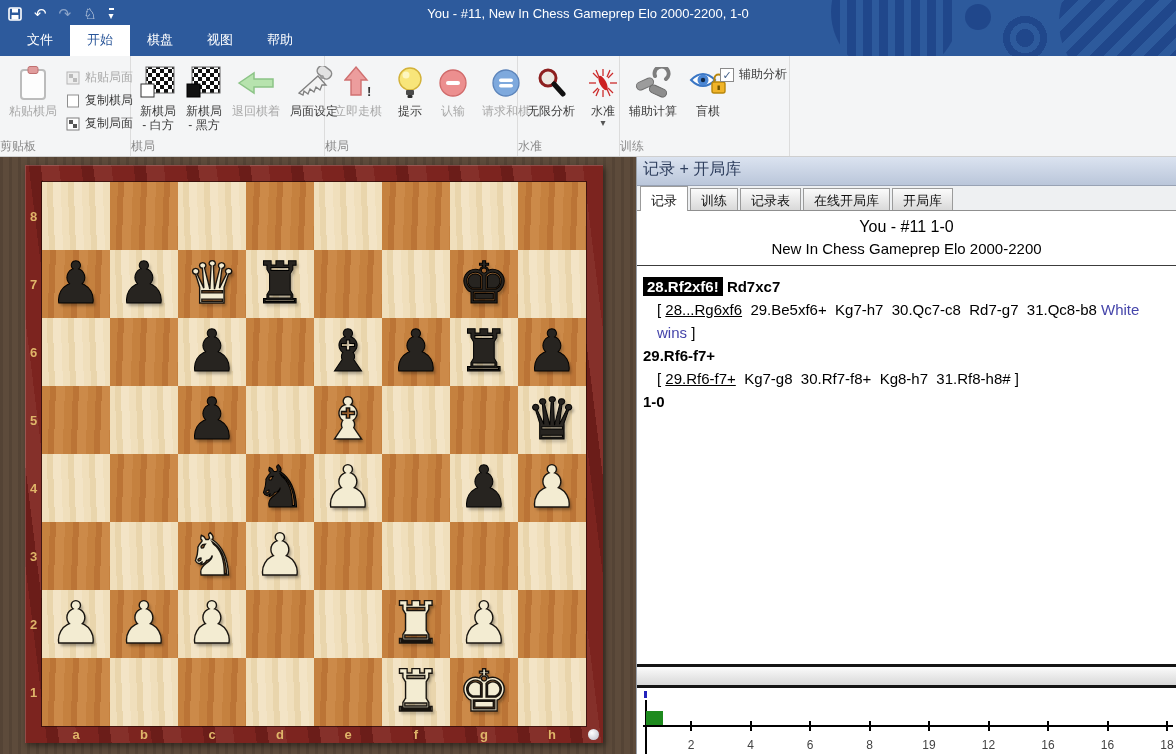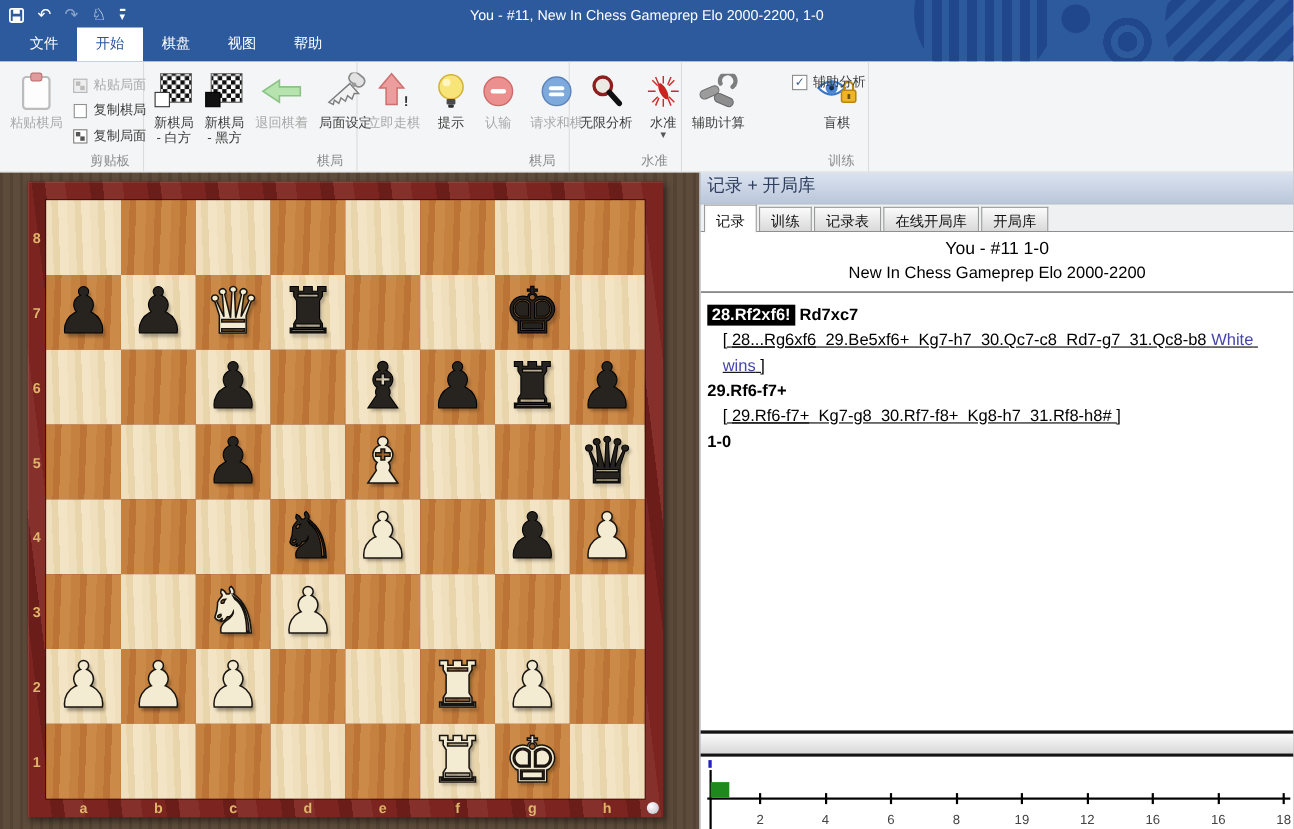--- a/index.html
+++ b/index.html
@@ -22,21 +22,21 @@
   .qat .opt{font-size:10px;padding-top:2px;border-top:2px solid #fff;line-height:8px;}
   .win-title{position:absolute;left:0;top:6px;width:1176px;text-align:center;color:#fff;font-size:13px;z-index:2;}
   .mtabs{position:absolute;left:10px;bottom:0;display:flex;z-index:3;}
   .mtab{padding:6px 17px 7px;color:#fff;font-size:13px;cursor:default;}
   .mtab.active{background:#fff;color:#2a5699;}
 
   
   .ribbon{position:absolute;left:0;top:56px;width:1176px;height:101px;background:#f4f5f6;
     border-bottom:1px solid #cfcfcf;display:flex;}
   .rgroup{position:relative;height:100px;border-right:1px solid #dcdcdc;padding:6px 6px 16px;}
-  .rgroup-label{position:absolute;bottom:1px;left:0;right:12px;text-align:right;font-size:12px;color:#8a8a8a;}
+  .rgroup-label{position:absolute;bottom:1px;left:0;right:12px;text-align:left;font-size:12px;color:#8a8a8a;}
   .bb{display:flex;flex-direction:column;align-items:center;font-size:12px;line-height:14px;
     color:#3c3c3c;padding:0 3px;white-space:nowrap;text-align:center;}
   .bb .ic{height:42px;display:flex;align-items:center;justify-content:center;}
   .bb.disabled{color:#a9a9a9;}
   .g1wrap{display:flex;gap:6px;}
   .smallcol{display:flex;flex-direction:column;justify-content:flex-start;padding-top:4px;}
   .sb{display:flex;align-items:center;gap:5px;font-size:12px;color:#3c3c3c;height:23px;white-space:nowrap;}
   .sb.disabled{color:#a9a9a9;}
   .grow{display:flex;align-items:flex-start;}
   .caret{font-size:10px;color:#555;line-height:10px;}
@@ -77,21 +77,21 @@
   .ptabs{height:25px;background:#eef0f2;display:flex;align-items:flex-end;padding-left:3px;
     border-bottom:1px solid #8f8f8f;}
   .ptab{padding:3px 10px 4px;font-size:13px;color:#111;border:1px solid #9b9b9b;border-bottom:none;
     background:linear-gradient(#fbfbfb,#d9d9d9);margin-right:2px;height:22px;}
   .ptab.active{background:#fff;height:25px;position:relative;top:1px;padding-top:5px;padding-left:10px;}
   .notation{flex:1;background:#fff;overflow:hidden;}
   .game-head{text-align:center;padding-top:7px;}
   .game-title{font-weight:normal;font-size:16px;color:#000;}
   .game-sub{font-size:15px;color:#000;padding:4px 0 8px;border-bottom:1px solid #3c3c3c;}
   .moves{padding:9px 6px;font-size:15px;line-height:23px;color:#000;white-space:pre-wrap;}
-  .nline.indent{padding-left:14px;text-decoration:underline;}
+  .nline.indent{padding-left:14px;}
   .tok.current{background:#000;color:#fff;font-weight:bold;padding:1px 4px;}
   .tok.main{font-weight:bold;}
   .tok.var-underline{text-decoration:underline;}
   .tok.eval{color:#4545aa;}
   .splitter{height:24px;border-top:3px solid #141414;border-bottom:3px solid #141414;
     background:linear-gradient(#fbfbfb,#d8d8d8);cursor:row-resize;}
   .chart{height:66px;position:relative;background:#fff;overflow:hidden;}
   .axis-y{position:absolute;left:8px;top:12px;width:2px;height:54px;background:#000;}
   .axis-x{position:absolute;left:6px;top:37px;height:2px;background:#000;width:530px;}
   .tick{position:absolute;top:33px;width:2px;height:10px;background:#000;}
@@ -319,21 +319,21 @@
               </svg>
           </span>
           <span>水准</span>
           <span class="caret">▾</span>
         </div>
       </div>
       <div class="rgroup-label">水准</div>
     </div>
 
     <div class="rgroup" style="width:170px;">
-      <div class="grow" style="gap:6px;justify-content:space-between;">
+      <div class="grow" style="gap:6px;">
         <div class="bb">
           <span class="ic">
             <svg width="36" height="32" viewBox="0 0 36 32">
                 <path d="M20 9 a7 7 0 1 1 11 3" fill="none" stroke="#7d7d7d" stroke-width="4" stroke-linecap="round"></path>
                 <rect x="1" y="13" width="18" height="8" rx="4" transform="rotate(-24 10 17)" fill="#9c9c9c" stroke="#6f6f6f"></rect>
                 <rect x="14" y="20" width="18" height="8" rx="4" transform="rotate(24 23 24)" fill="#8d8d8d" stroke="#666"></rect>
               </svg>
           </span>
           <span>辅助计算</span>
         </div>

